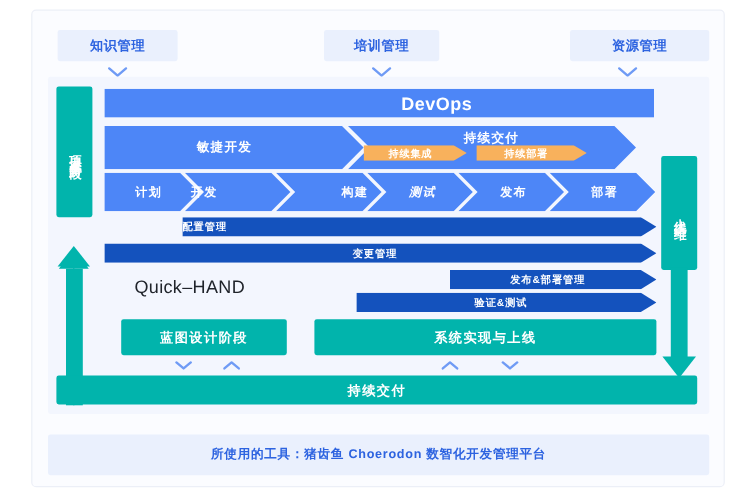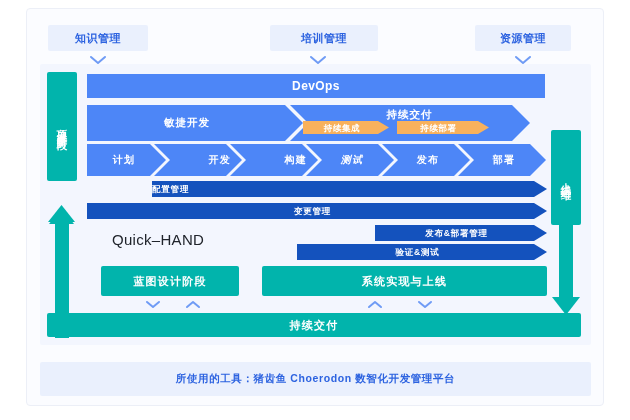--- a/index.html
+++ b/index.html
@@ -51,21 +51,21 @@
   .conn svg{display:block;}
 
   
   .row{position:absolute;}
   .row svg{display:block;}
   .row-label{
     position:absolute;color:#ffffff;font-weight:bold;
     white-space:nowrap;pointer-events:none;
   }
 
-  .lbl-devops{font-size:12px;letter-spacing:.4px;}
+  .lbl-devops{font-size:15px;letter-spacing:.4px;padding-left:48px;}
   .lbl-cn{font-size:10.5px;letter-spacing:1px;}
   .lbl-sm{font-size:8.5px;letter-spacing:.6px;}
   .lbl-step{font-size:10px;letter-spacing:1.2px;}
   .lbl-dark{font-size:8.5px;letter-spacing:.8px;}
 
   
   #quick-hand{
     position:absolute;left:112px;top:231px;
     color:#20242b;font-size:15px;letter-spacing:.3px;
   }
@@ -102,30 +102,30 @@
 
     <div class="tab" id="tab-0" style="left:21px;top:16px;width:100px;text-align:center;">
       <span>知识管理</span>
     </div>
     <div class="tab-chev" style="left:62px;top:46px;">
       <svg width="18" height="10" viewBox="0 0 18 10">
           <path d="M2 2 L9 8 L16 2" fill="none" stroke="#6f9bf5" stroke-width="2" stroke-linecap="round" stroke-linejoin="round"></path>
         </svg>
     </div>
 
-    <div class="tab" id="tab-1" style="left:243px;top:16px;width:108px;">
+    <div class="tab" id="tab-1" style="left:243px;top:16px;width:96px;">
       <span>培训管理</span>
     </div>
     <div class="tab-chev" style="left:282px;top:46px;">
       <svg width="18" height="10" viewBox="0 0 18 10">
           <path d="M2 2 L9 8 L16 2" fill="none" stroke="#6f9bf5" stroke-width="2" stroke-linecap="round" stroke-linejoin="round"></path>
         </svg>
     </div>
 
-    <div class="tab" id="tab-2" style="left:448px;top:16px;width:96px;">
+    <div class="tab" id="tab-2" style="left:448px;top:16px;width:116px;">
       <span>资源管理</span>
     </div>
     <div class="tab-chev" style="left:487px;top:46px;">
       <svg width="18" height="10" viewBox="0 0 18 10">
           <path d="M2 2 L9 8 L16 2" fill="none" stroke="#6f9bf5" stroke-width="2" stroke-linecap="round" stroke-linejoin="round"></path>
         </svg>
     </div>
   </div>
 
   <div class="frame"></div>
@@ -189,21 +189,21 @@
   <div class="row" style="left:87px;top:144px;">
     <svg width="466" height="32" viewBox="0 0 466 32">
       <path d="M0 0 L63 0 L79 16 L63 32 L0 32 Z" fill="#4d86f7"></path>
       <path d="M67 0 L139 0 L155 16 L139 32 L67 32 L83 16 Z" fill="#4d86f7"></path>
       <path d="M143 0 L215 0 L231 16 L215 32 L143 32 L159 16 Z" fill="#4d86f7"></path>
       <path d="M219 0 L291 0 L307 16 L291 32 L219 32 L235 16 Z" fill="#4d86f7"></path>
       <path d="M295 0 L367 0 L383 16 L367 32 L295 32 L311 16 Z" fill="#4d86f7"></path>
       <path d="M371 0 L443 0 L459 16 L443 32 L371 32 L387 16 Z" fill="#4d86f7"></path>
     </svg>
     <div class="row-label lbl-step" style="left:6px;top:9px;width:62px;text-align:center;">计划</div>
-    <div class="row-label lbl-step" style="left:82px;top:9px;width:62px;text-align:right;">开发</div>
+    <div class="row-label lbl-step" style="left:72px;top:9px;width:62px;text-align:left;">开发</div>
     <div class="row-label lbl-step" style="left:158px;top:9px;width:62px;text-align:right;">构建</div>
     <div class="row-label lbl-step" style="left:234px;top:9px;width:62px;text-align:center;font-style:italic;">测试</div>
     <div class="row-label lbl-step" style="left:310px;top:9px;width:62px;text-align:center;">发布</div>
     <div class="row-label lbl-step" style="left:386px;top:9px;width:62px;text-align:center;">部署</div>
   </div>
 
   <div class="row" style="left:152px;top:181px;">
     <svg width="395" height="16" viewBox="0 0 395 16">
       <path d="M0 0 L382 0 L395 8 L382 16 L0 16 Z" fill="#1452bd"></path>
     </svg>

